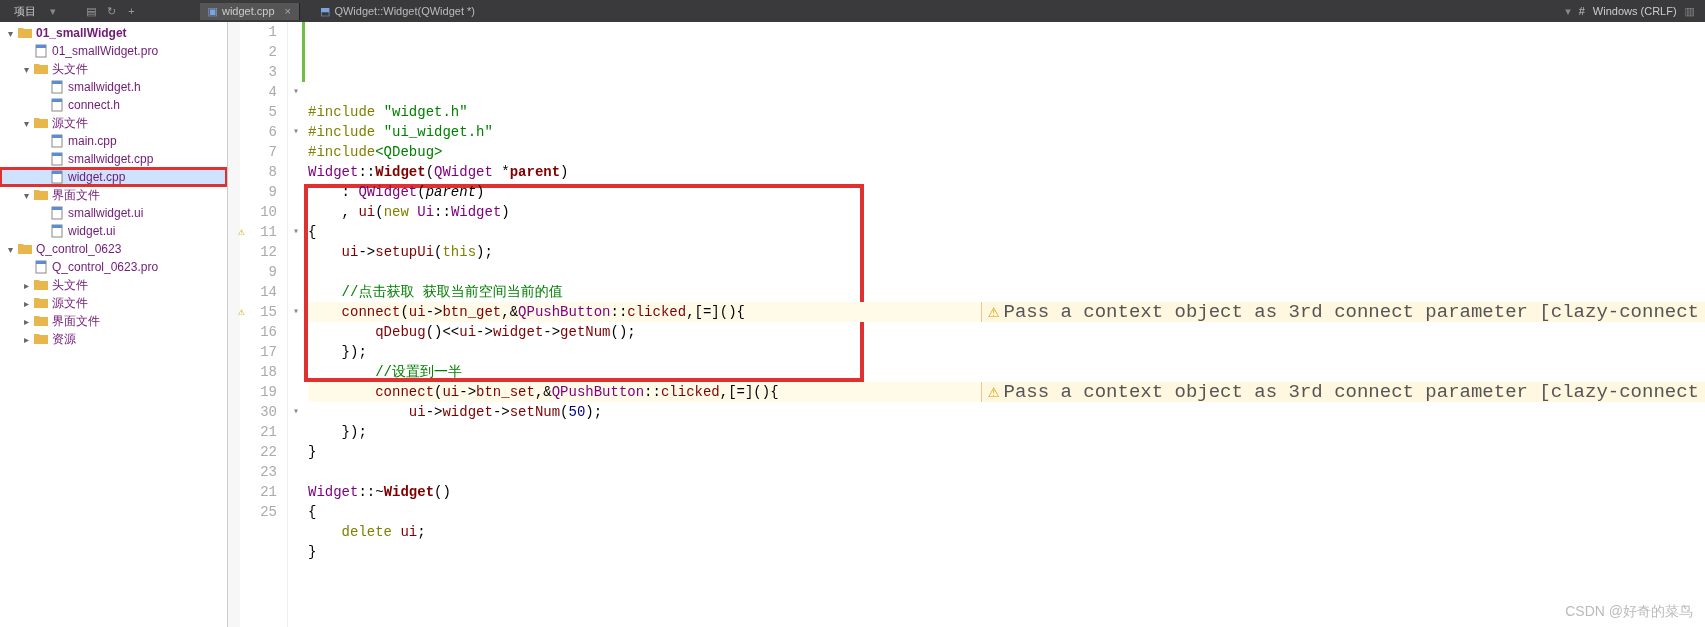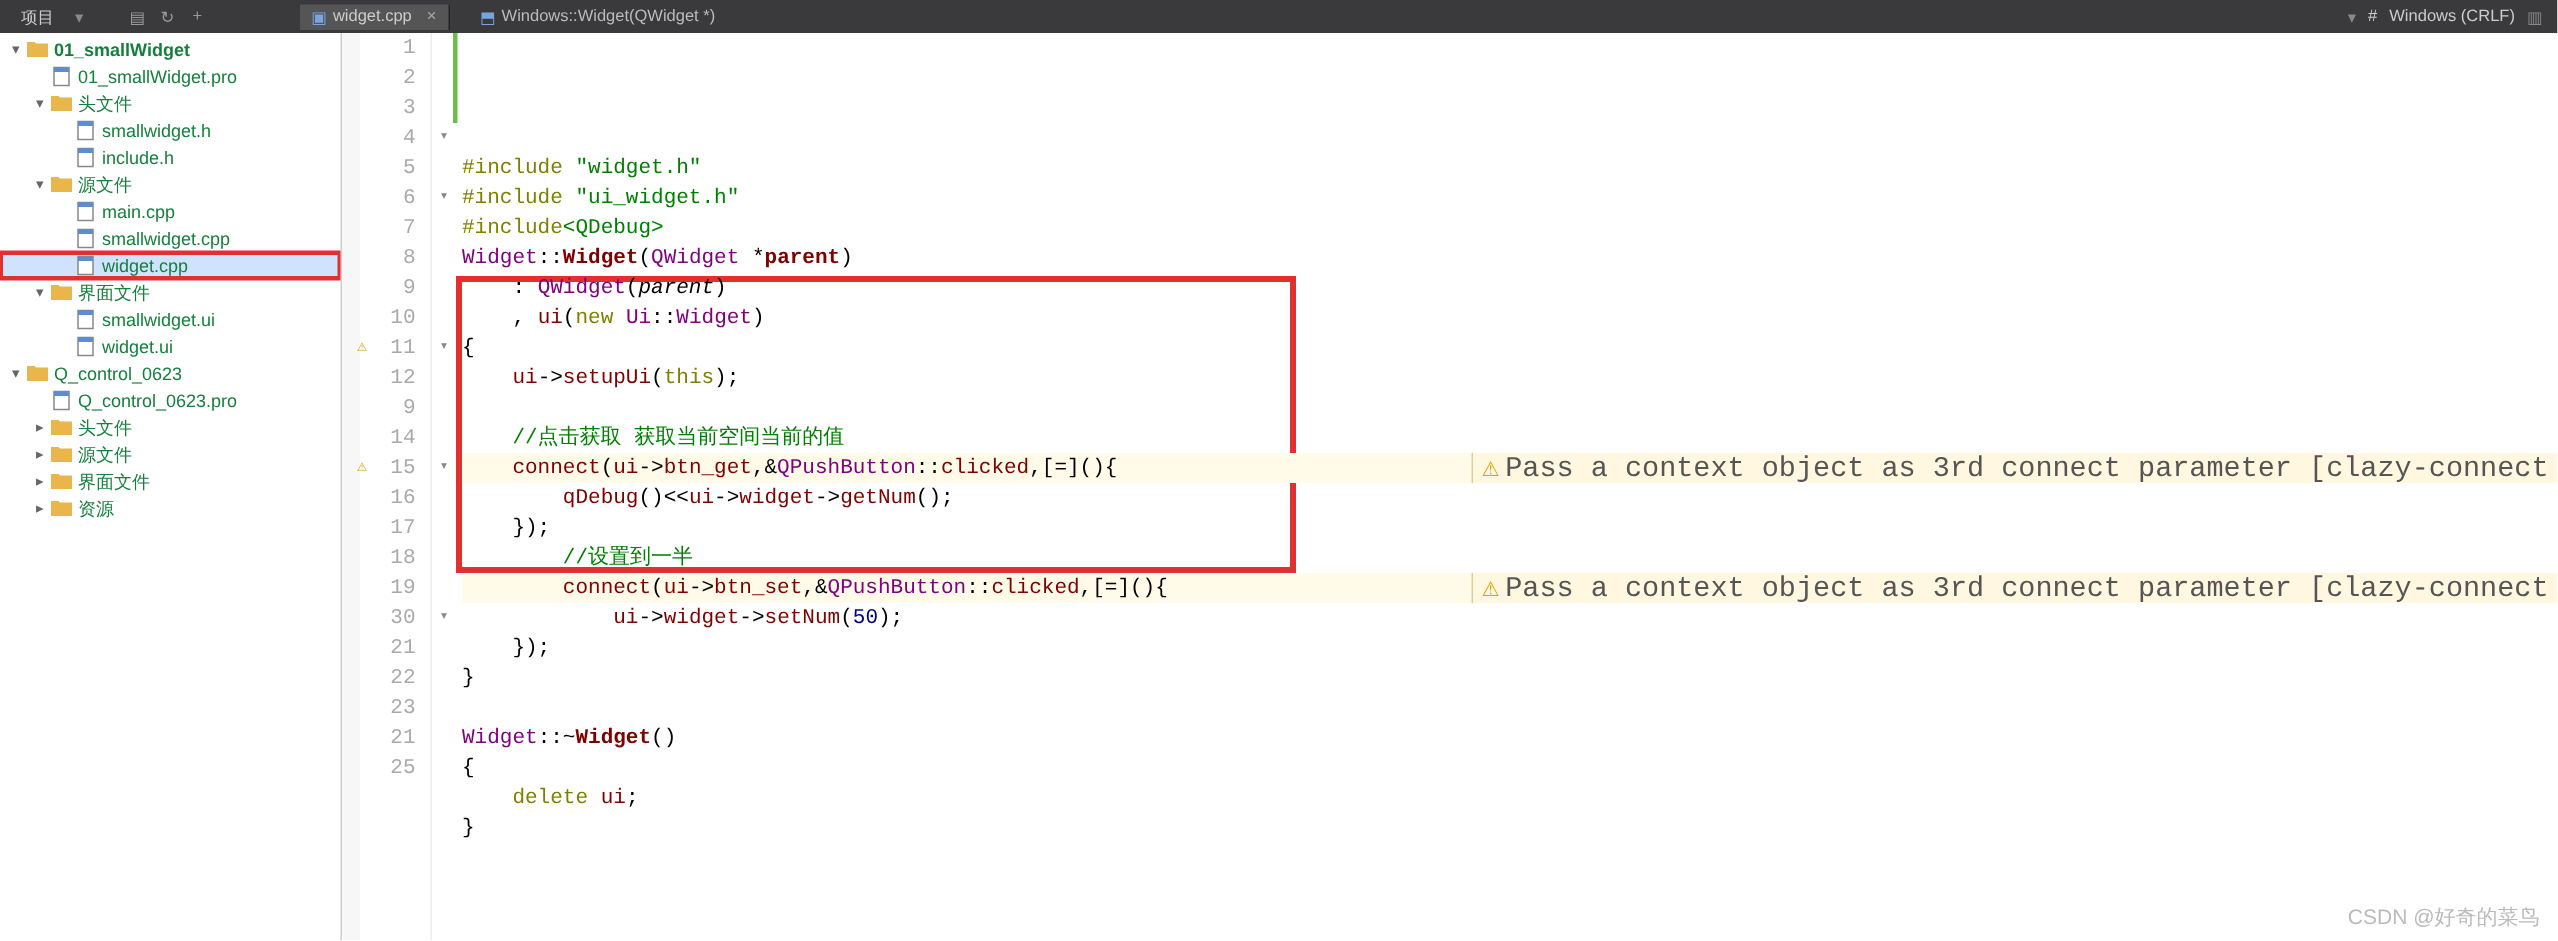--- a/index.html
+++ b/index.html
@@ -22,21 +22,21 @@
 .main { flex: 1; display: flex; overflow: hidden; }
 
 .sidebar { width: 228px; background: #fff; border-right: 1px solid #ccc; overflow-y: auto; padding-top: 2px; }
 .tree-row { display: flex; align-items: center; height: 18px; padding-left: 4px; cursor: pointer; white-space: nowrap; }
 .tree-row.selected { background: #cfe3ff; }
 .tree-row.highlighted { outline: 3px solid #e03030; outline-offset: -2px; }
 .indent { display: inline-block; }
 .chev { width: 10px; display: inline-block; color: #666; font-size: 10px; }
 .folder-ico { width: 14px; height: 12px; display: inline-flex; margin-right: 4px; }
 .file-ico { width: 14px; height: 14px; display: inline-flex; margin-right: 4px; }
-.tree-label { font-size: 12px; color: #15803d; }
+.tree-label { font-size: 12px; color: #701a75; }
 
 .editor { flex: 1; display: flex; font-family: Consolas, "Courier New", monospace; font-size: 14px; line-height: 20px; position: relative; background: #fff; }
 .marker-col { width: 12px; background: #f7f7f7; }
 .gutter { width: 48px; background: #fff; text-align: right; color: #aaa; padding-right: 10px; border-right: 1px solid #eee; }
 .gutter .ln { height: 20px; position: relative; }
 .gutter .warn::before { content: "⚠"; position: absolute; left: -2px; color: #d9a200; font-size: 11px; }
 .fold-col { width: 16px; color: #888; }
 .fold-col div { height: 20px; text-align: center; font-size: 10px; }
 .code { flex: 1; padding-left: 4px; position: relative; white-space: pre; }
 .code-line { height: 20px; position: relative; }
@@ -75,21 +75,21 @@
     </div>
     <div class="tab-strip">
       <div class="file-tab active">
         <span style="color:#7aa3e0">▣</span>
         <span>widget.cpp</span>
         <span class="tab-close">×</span>
       </div>
       <span style="width:12px"></span>
       <div class="breadcrumb-bar">
         <span style="color:#7aa3e0">⬒</span>
-        <span>Windows::Widget(QWidget *)</span>
+        <span>QWidget::Widget(QWidget *)</span>
       </div>
     </div>
     <div class="topbar-right">
       <span style="color:#888">▾</span>
       <span class="crlf">#</span>
       <span class="crlf">Windows (CRLF)</span>
       <span style="color:#888">▥</span>
     </div>
   </div>
 
@@ -139,21 +139,21 @@
         </div>
         <div class="tree-row">
           <span class="indent" style="width: 36px;"></span>
           <span class="chev"></span>
           <span class="file-ico">
             <svg viewBox="0 0 14 14">
               <rect fill="#fff" stroke="#888" x="2" y="1" width="10" height="12"></rect>
               <rect fill="#5b8dd6" x="2" y="1" width="10" height="3"></rect>
             </svg>
           </span>
-          <span class="tree-label">include.h</span>
+          <span class="tree-label">connect.h</span>
         </div>
         <div class="tree-row">
           <span class="indent" style="width: 20px;"></span>
           <span class="chev">▾</span>
           <span class="folder-ico">
             <svg viewBox="0 0 14 12">
               <path fill="#e8b64a" d="M0 1h5l1 1h8v9H0z"></path>
             </svg>
           </span>
           <span class="tree-label">源文件</span>

